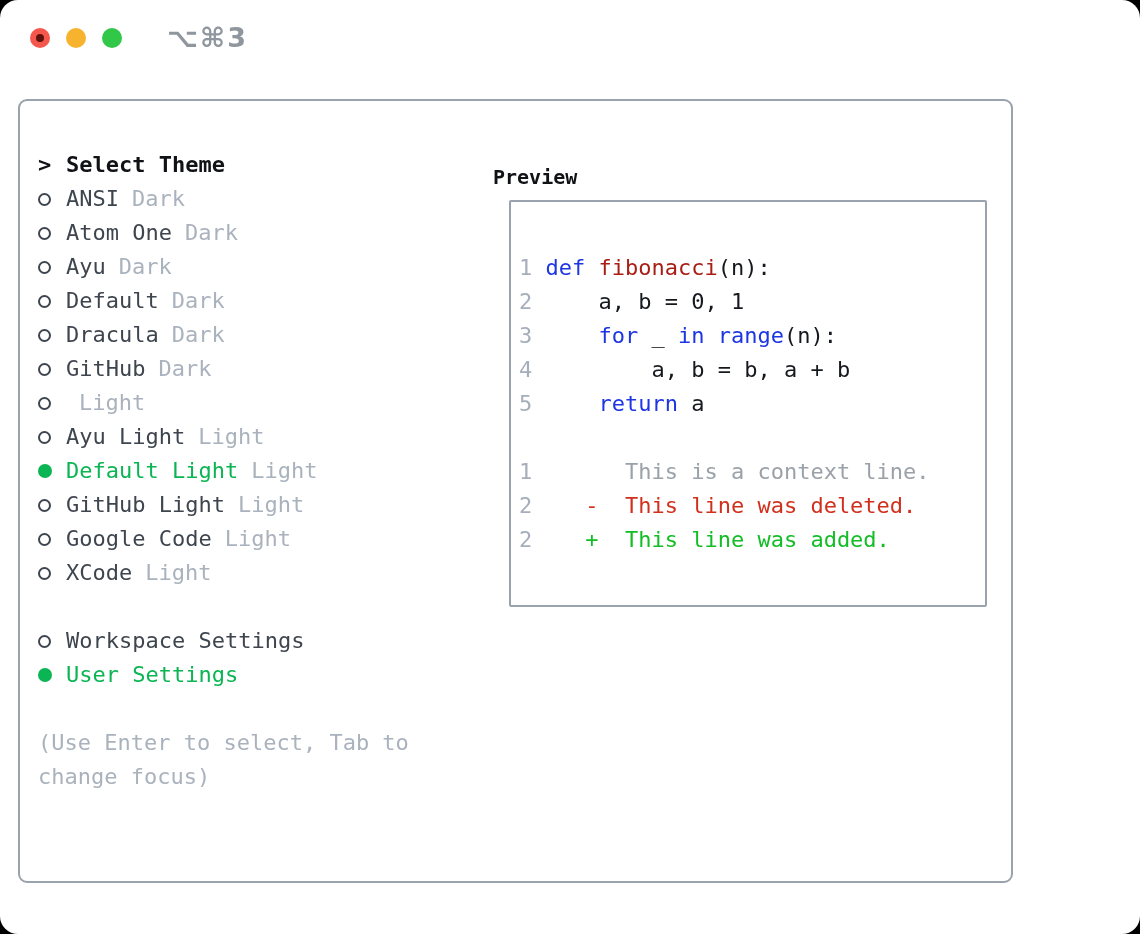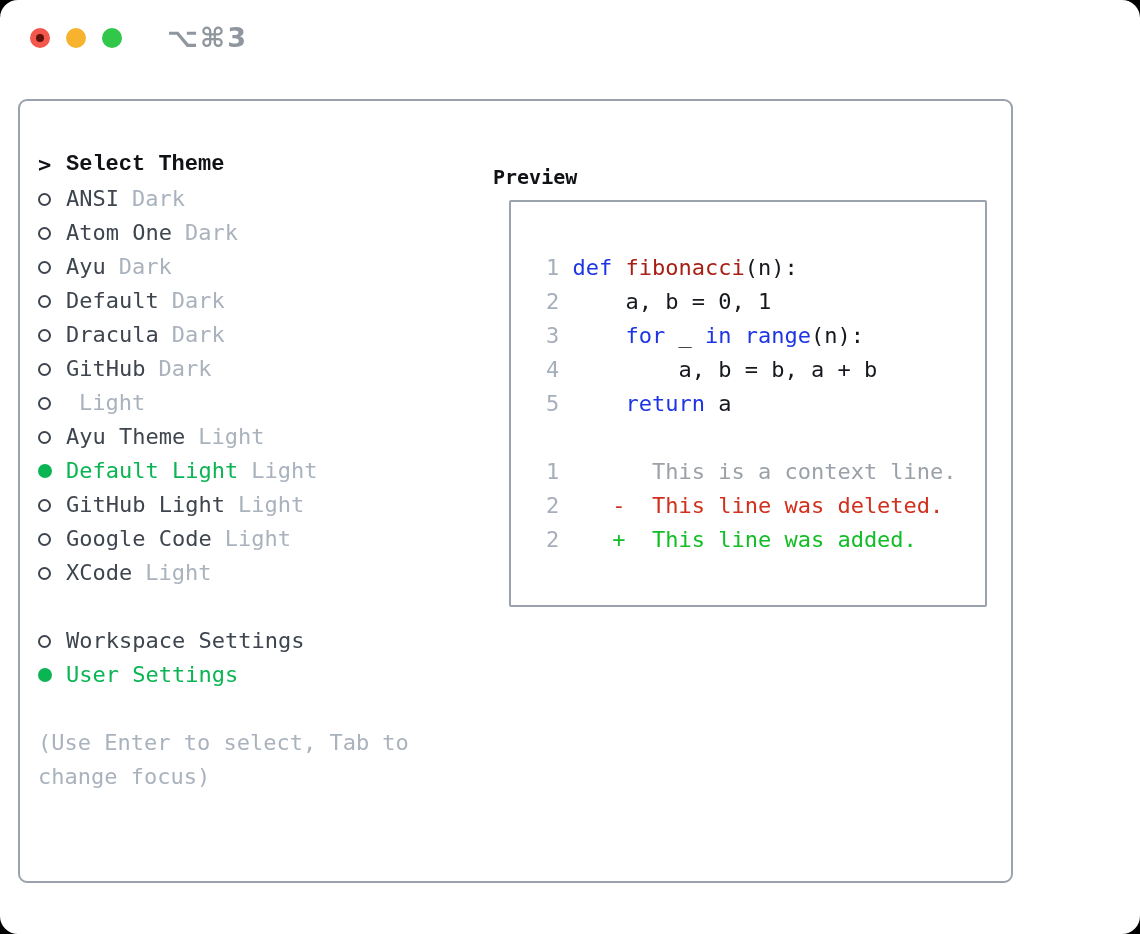--- a/index.html
+++ b/index.html
@@ -35,33 +35,33 @@
     position:absolute;left:18px;top:99px;width:995px;height:784px;
     border:2px solid var(--frame);border-radius:9px;background:#fff;
   }
   
   .left-col{position:absolute;left:38px;top:148px;width:440px;font-size:22px;line-height:34px;color:var(--dark);}
   .row{display:flex;align-items:center;height:34px;white-space:pre;}
   .gutter{width:28px;flex:none;display:flex;align-items:center;}
   .caret{font-weight:bold;color:var(--heading);}
   .dot{width:13px;height:13px;border-radius:50%;border:2px solid var(--dark);flex:none;}
   .dot.on{width:14px;height:14px;background:var(--accent);border-color:var(--accent);}
-  .section-title{font-weight:bold;color:var(--heading);font-family:Liberation Mono, monospace;}
+  .section-title{font-weight:bold;color:var(--heading);}
   .row .var{color:var(--muted);margin-left:13px;text-align:center;}
   .row.selected .label{color:var(--accent);}
   .spacer{height:34px;}
   .hint{color:var(--muted);white-space:normal;}
   
   .preview-title{
     position:absolute;left:493px;top:160px;height:34px;line-height:34px;
     font-size:20px;font-weight:bold;color:var(--heading);
   }
   .preview-box{
     position:absolute;left:509px;top:200px;width:478px;height:407px;
-    border:2px solid var(--frame);border-radius:2px;background:#fff;padding-left:27px;
+    border:2px solid var(--frame);border-radius:2px;background:#fff;
   }
   .code{padding:49px 0 0 8px;font-size:22px;line-height:34px;white-space:pre;}
   .code-line{height:34px;}
   .ln{display:inline-block;width:2ch;color:var(--ln);}
   .c-kw{color:var(--kw);} .c-fn{color:var(--fn);} .c-pl{color:var(--pl);}
   .c-ctx{color:var(--ctx);} .c-del{color:var(--del);} .c-add{color:var(--add);}
 </style>
 </head>
 <body>
 
@@ -80,21 +80,21 @@
       <span class="section-title">Select Theme</span>
     </div>
     <div id="theme-list">
         <div class="row"><span class="gutter"><span class="dot"></span></span><span class="label">ANSI</span><span class="var">Dark</span></div>
         <div class="row"><span class="gutter"><span class="dot"></span></span><span class="label">Atom One</span><span class="var">Dark</span></div>
         <div class="row"><span class="gutter"><span class="dot"></span></span><span class="label">Ayu</span><span class="var">Dark</span></div>
         <div class="row"><span class="gutter"><span class="dot"></span></span><span class="label">Default</span><span class="var">Dark</span></div>
         <div class="row"><span class="gutter"><span class="dot"></span></span><span class="label">Dracula</span><span class="var">Dark</span></div>
         <div class="row"><span class="gutter"><span class="dot"></span></span><span class="label">GitHub</span><span class="var">Dark</span></div>
         <div class="row"><span class="gutter"><span class="dot"></span></span><span class="var">Light</span></div>
-        <div class="row"><span class="gutter"><span class="dot"></span></span><span class="label">Ayu Theme</span><span class="var">Light</span></div>
+        <div class="row"><span class="gutter"><span class="dot"></span></span><span class="label">Ayu Light</span><span class="var">Light</span></div>
         <div class="row selected"><span class="gutter"><span class="dot on"></span></span><span class="label">Default Light</span><span class="var">Light</span></div>
         <div class="row"><span class="gutter"><span class="dot"></span></span><span class="label">GitHub Light</span><span class="var">Light</span></div>
         <div class="row"><span class="gutter"><span class="dot"></span></span><span class="label">Google Code</span><span class="var">Light</span></div>
         <div class="row"><span class="gutter"><span class="dot"></span></span><span class="label">XCode</span><span class="var">Light</span></div>
       </div>
 
     <div class="spacer"></div>
 
     <div id="apply-list">
         <div class="row"><span class="gutter"><span class="dot"></span></span><span class="label">Workspace Settings</span></div>

